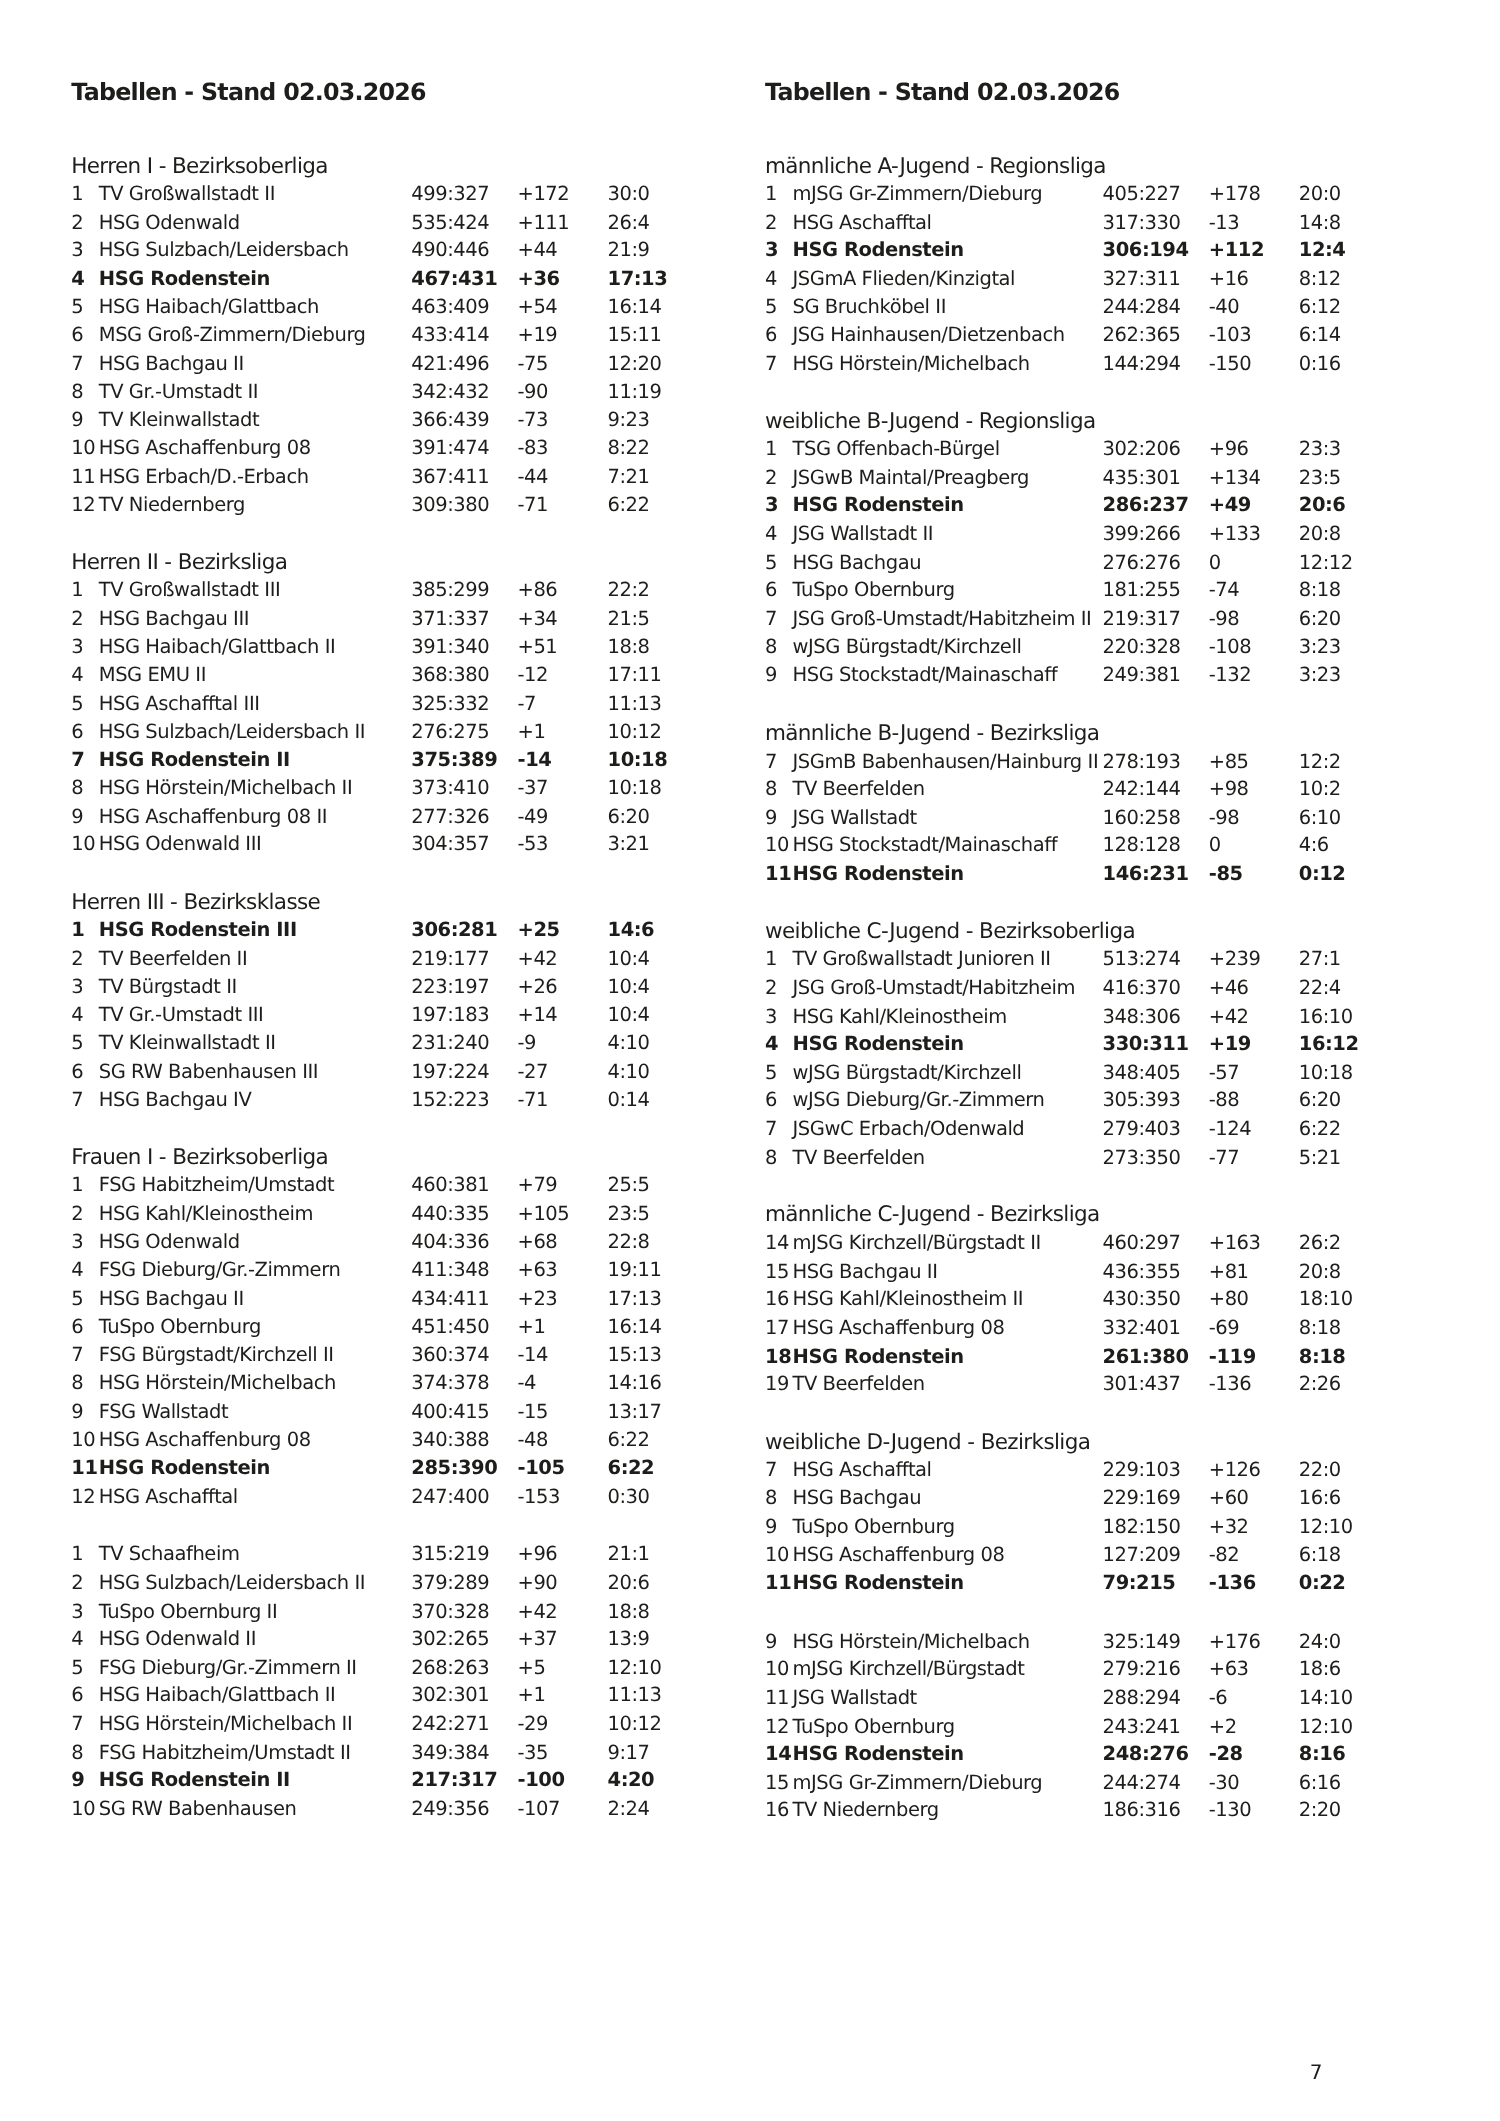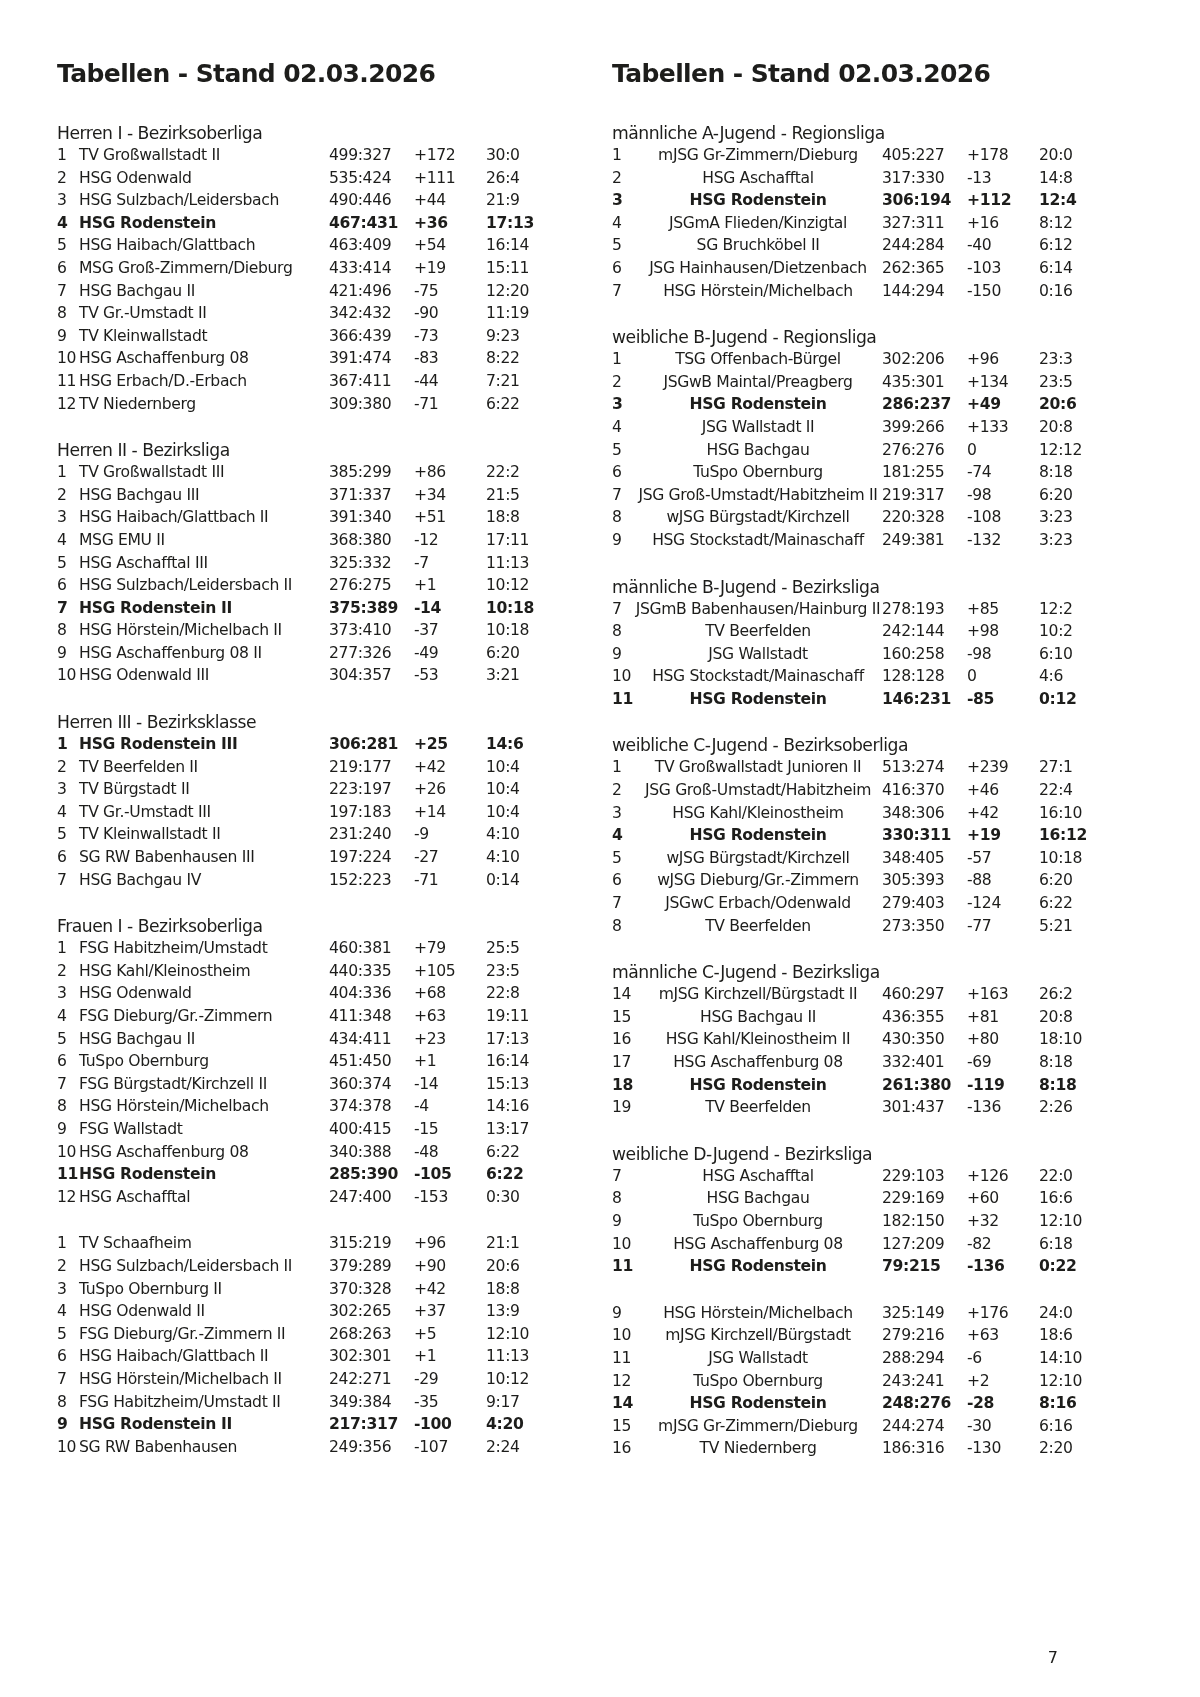--- a/index.html
+++ b/index.html
@@ -13,21 +13,21 @@
   .col {
     position: absolute;
     top: 58px;
     width: 490px;
   }
   .col.left { left: 57px; }
   .col.right { left: 612px; }
   .page-title {
     font-family: "DejaVu Sans", sans-serif;
     font-weight: bold;
-    font-size: 25px;
+    font-size: 19px;
     letter-spacing: -0.6px;
     height: 32px;
     line-height: 32px;
     margin-bottom: 32px;
     color: #1d1d1b;
   }
   .league { margin-bottom: 24px; }
   .league-title {
     font-weight: normal;
     font-size: 17.2px;
@@ -43,21 +43,21 @@
     line-height: 22.6px;
     height: 22.6px;
     white-space: nowrap;
   }
   .row.bold { font-weight: bold; }
   .c-rank { width: 22px; flex: none; }
   .c-team { width: 250px; flex: none; overflow: visible; }
   .c-goals { width: 85px; flex: none; }
   .c-diff { width: 72px; flex: none; }
   .c-pts { flex: none; }
-  .right .c-team { width: 248px; text-align: center; }
+  .right .c-team { width: 248px; }
   .page-number {
     position: absolute;
     right: 142px;
     top: 1648px;
     font-size: 16px;
     color: #1d1d1b;
   }
 </style>
 </head>
 <body>

